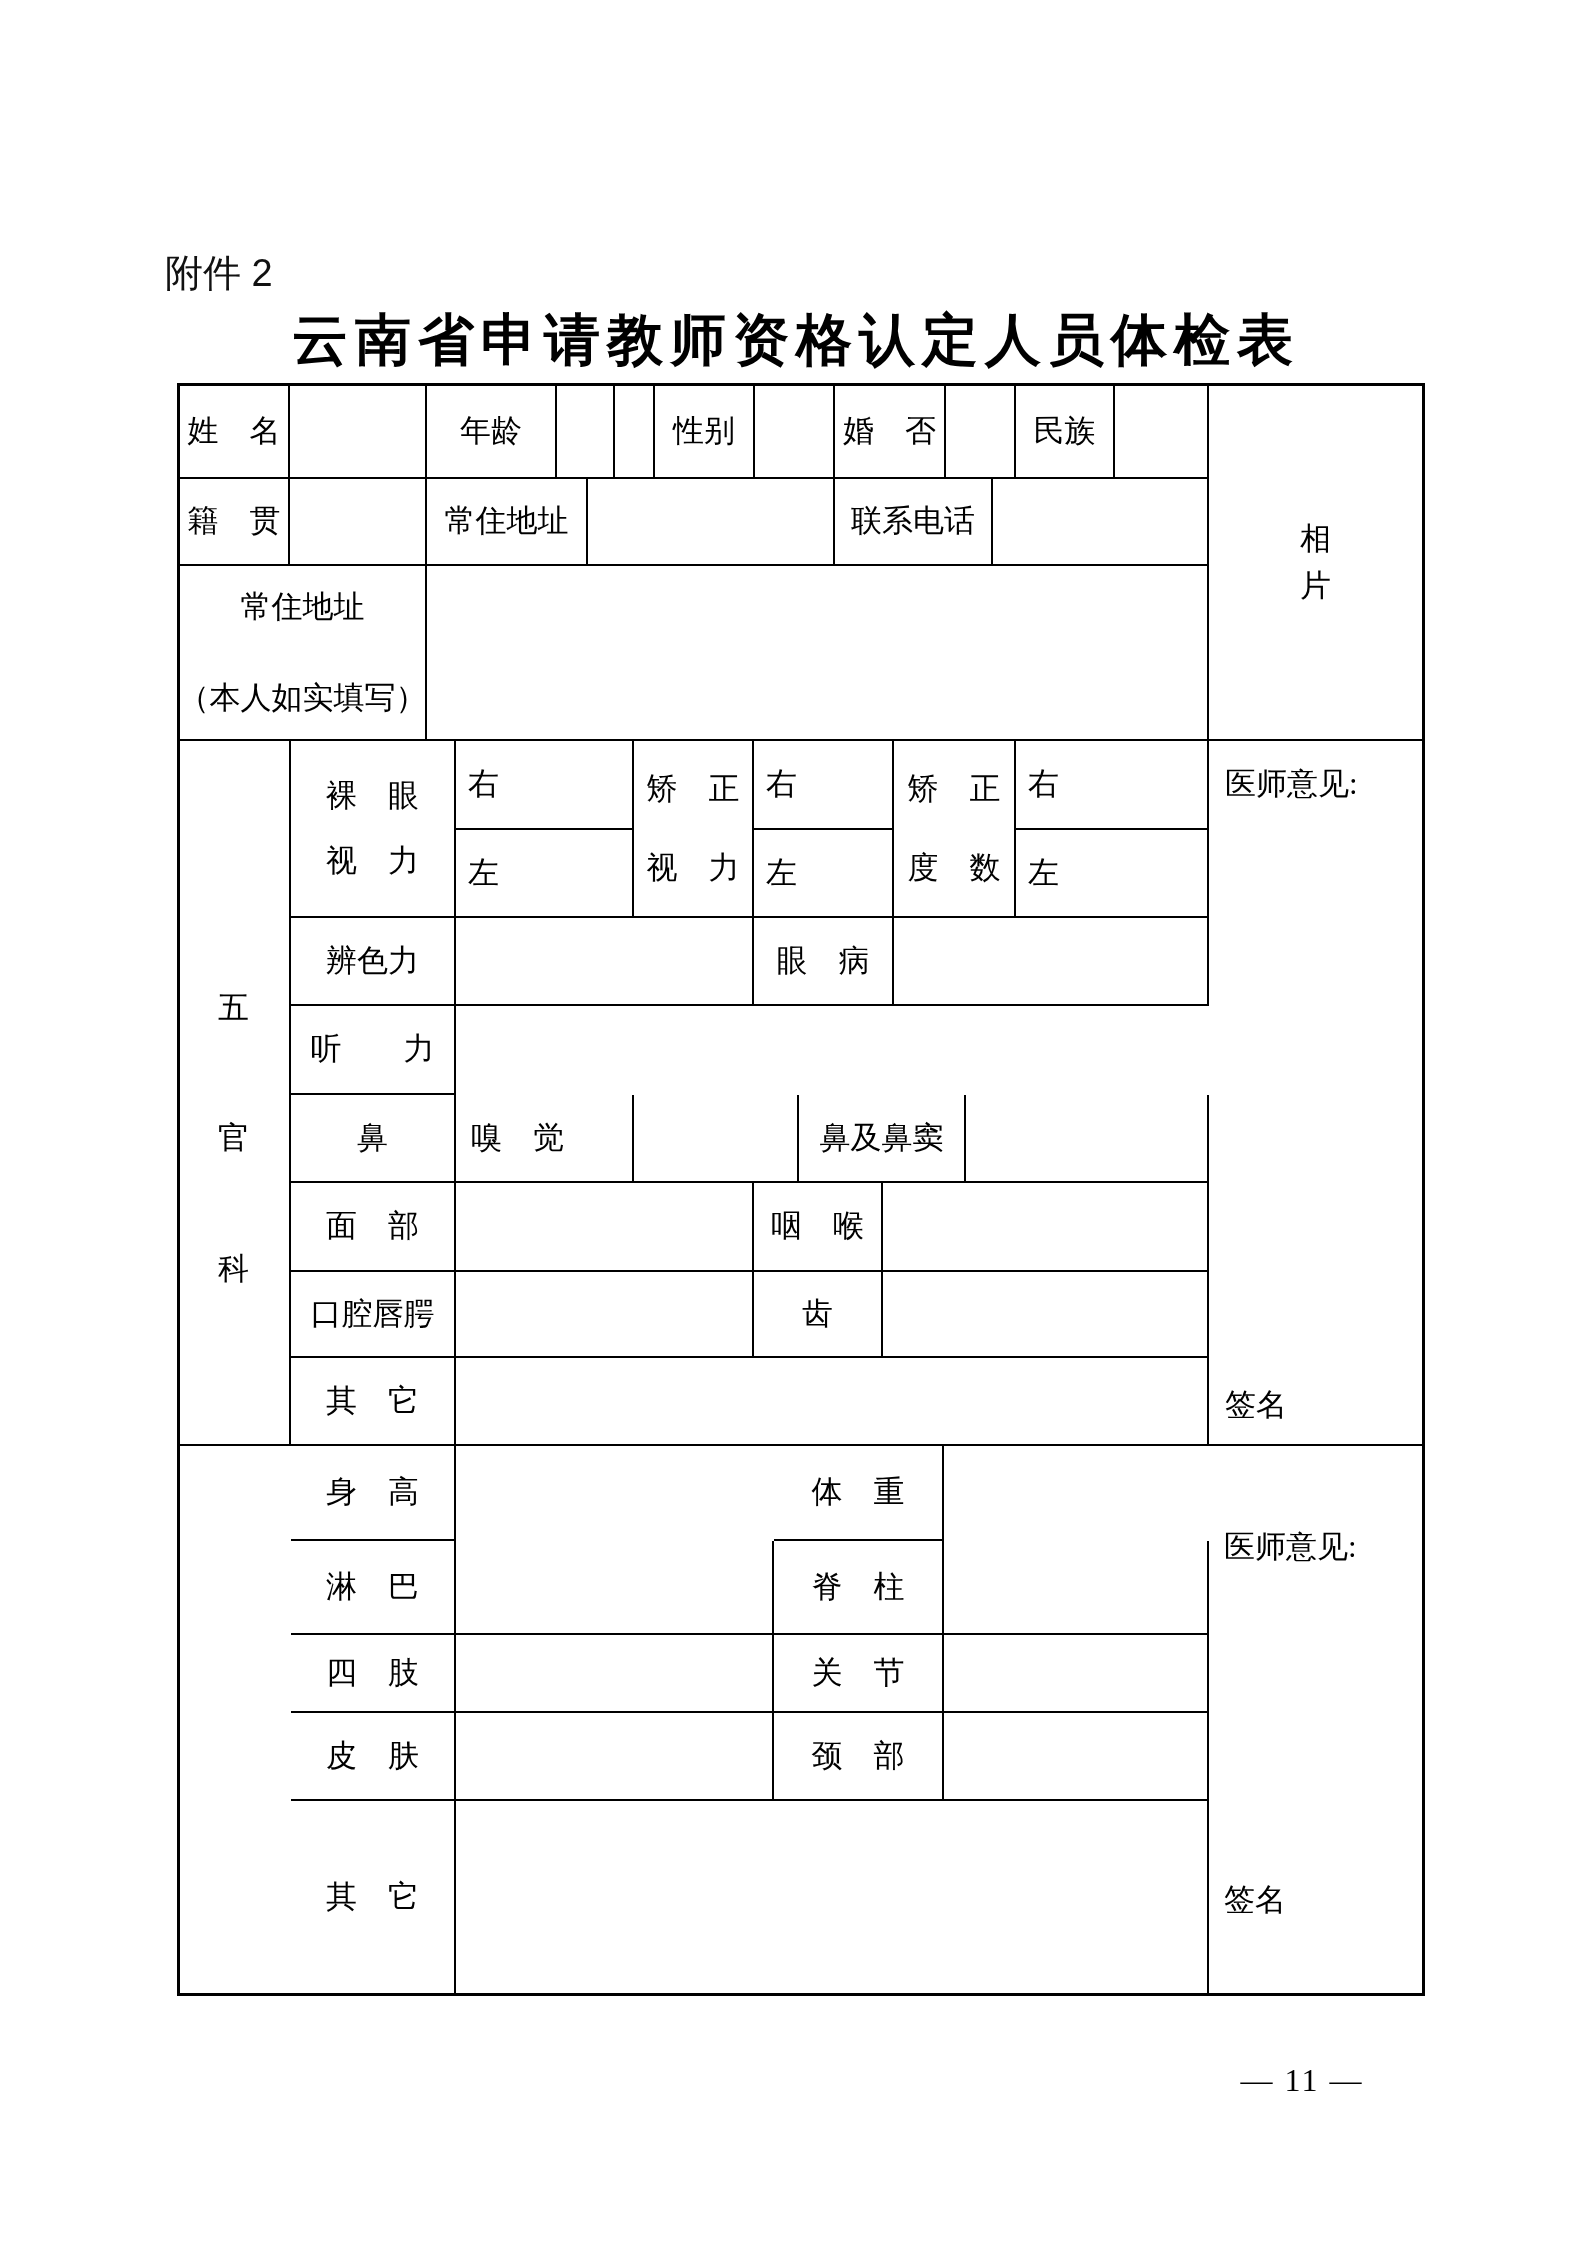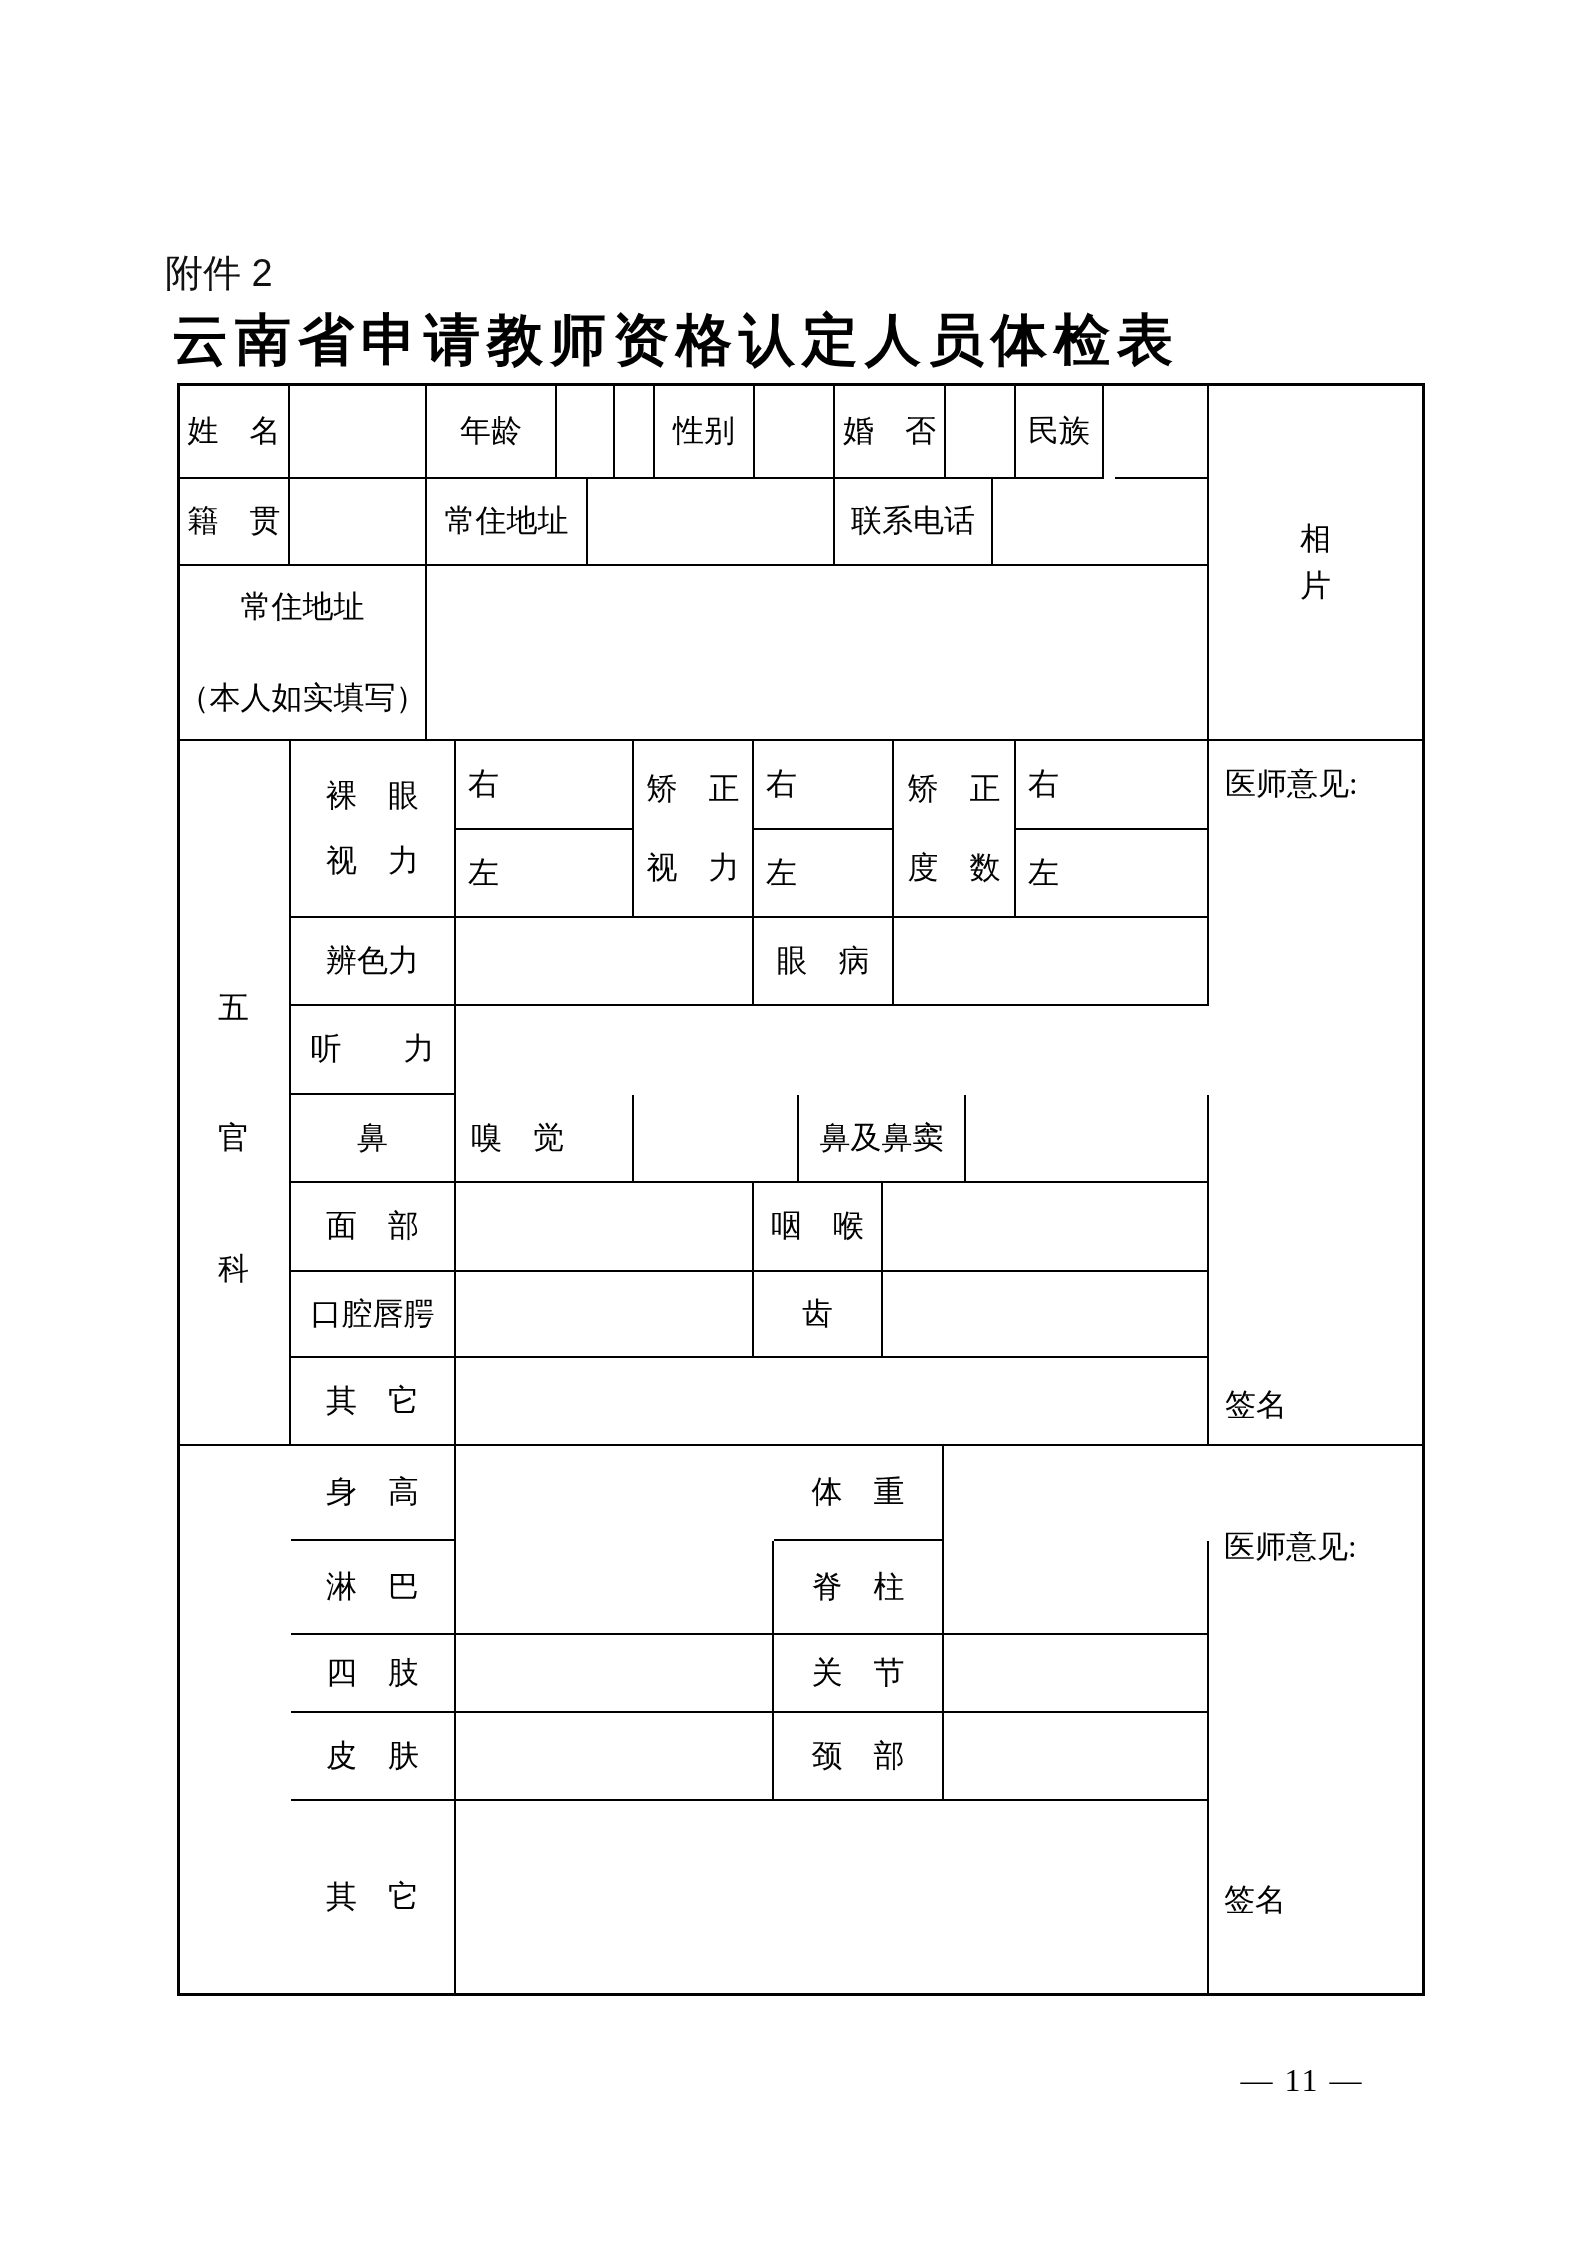--- a/index.html
+++ b/index.html
@@ -1,20 +1,20 @@
 <!DOCTYPE html>
 <html><head>
 <meta charset="utf-8">
 <style>
   html,body{margin:0;padding:0;background:#ffffff;}
   .page{position:relative;width:1587px;height:2245px;background:#fff;overflow:hidden;
         font-family:"Liberation Serif","DejaVu Serif",serif;color:#000;border-radius:21px;}
   .attach{position:absolute;left:165px;top:248px;font-size:38px;
           font-family:"Liberation Sans","DejaVu Sans",sans-serif;color:#111;}
-  .title{position:absolute;left:172px;top:303px;width:1248px;
+  .title{position:absolute;left:172px;top:303px;width:1248px;text-align:center;
          font-size:56px;font-weight:bold;letter-spacing:7px;white-space:nowrap;}
   .tbl{position:absolute;left:177px;top:383px;width:1248px;height:1613px;
        border:3px solid #000;box-sizing:border-box;}
   .cell{position:absolute;box-sizing:border-box;background:#fff;
         border-right:2px solid #000;border-bottom:2px solid #000;
         display:flex;align-items:center;justify-content:center;
         font-size:31px;line-height:1.1;white-space:nowrap;}
   .no-r{border-right:none;}
   .no-b{border-bottom:none;}
   .lft{justify-content:flex-start;}
@@ -36,21 +36,21 @@
 
     <div class="cell" style="left:0;top:0;width:110px;height:93px">姓　名</div>
     <div class="cell" style="left:110px;top:0;width:137px;height:93px"></div>
     <div class="cell" style="left:247px;top:0;width:130px;height:93px">年龄</div>
     <div class="cell" style="left:377px;top:0;width:58px;height:93px"></div>
     <div class="cell" style="left:435px;top:0;width:40px;height:93px"></div>
     <div class="cell" style="left:475px;top:0;width:100px;height:93px">性别</div>
     <div class="cell" style="left:575px;top:0;width:80px;height:93px"></div>
     <div class="cell" style="left:655px;top:0;width:111px;height:93px">婚　否</div>
     <div class="cell" style="left:766px;top:0;width:70px;height:93px"></div>
-    <div class="cell" style="left:836px;top:0;width:88px;height:93px">民族</div>
+    <div class="cell" style="left:836px;top:0;width:99px;height:93px">民族</div>
     <div class="cell" style="left:935px;top:0;width:94px;height:93px"></div>
 
     <div class="cell" style="left:0;top:93px;width:110px;height:87px">籍　贯</div>
     <div class="cell" style="left:110px;top:93px;width:137px;height:87px"></div>
     <div class="cell" style="left:247px;top:93px;width:161px;height:87px">常住地址</div>
     <div class="cell" style="left:408px;top:93px;width:247px;height:87px"></div>
     <div class="cell" style="left:655px;top:93px;width:158px;height:87px">联系电话</div>
     <div class="cell" style="left:813px;top:93px;width:216px;height:87px"></div>
 
     <div class="cell col2" style="left:0;top:180px;width:247px;height:175px;gap:56px">

